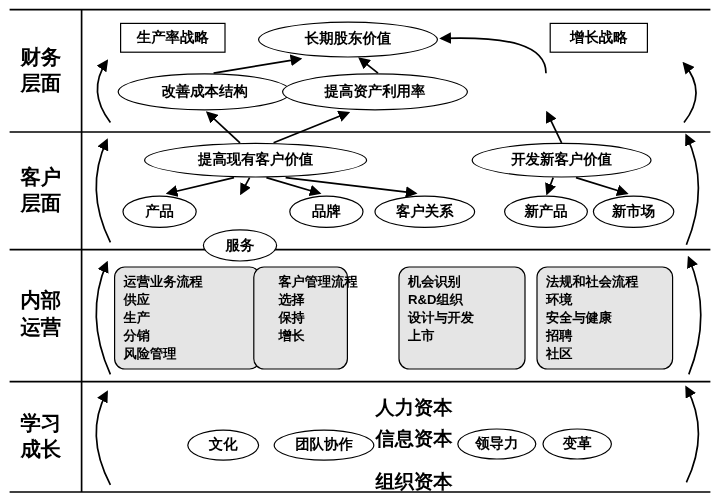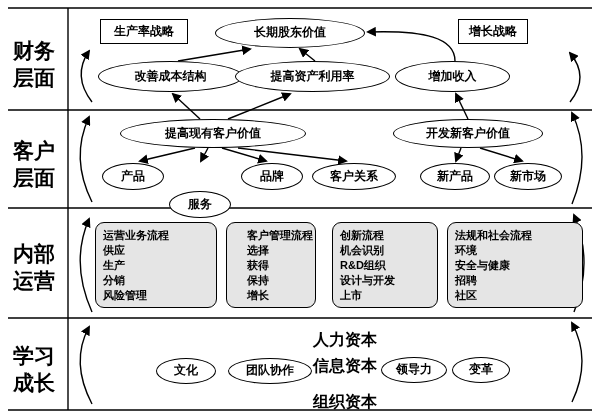--- a/index.html
+++ b/index.html
@@ -10,21 +10,21 @@
   }
   svg.layer{position:absolute;left:0;top:0;width:600px;height:418px;}
   .node{
     position:absolute;display:flex;align-items:center;justify-content:center;
     border:1.6px solid #000;background:#fff;font-size:12px;text-align:center;
     box-sizing:border-box;line-height:1.1;
   }
   .ellipse{border-radius:50%;}
   .side-label{
     position:absolute;left:4px;width:60px;text-align:center;
-    font-size:21px;line-height:1.3;white-space:pre-line;
+    font-size:17px;line-height:1.3;white-space:pre-line;
   }
   .pbox{
     position:absolute;border:1.6px solid #000;border-radius:9px;background:#e5e5e5;
     box-sizing:border-box;padding:5px 7px;font-size:11px;line-height:15px;
     text-align:left;
   }
   .pbox .pline{white-space:nowrap;}
   .cap{position:absolute;font-size:16px;white-space:nowrap;}
 </style>
 </head>
@@ -76,56 +76,53 @@
 层面</div>
   <div class="side-label" style="top:137px;">客户
 层面</div>
   <div class="side-label" style="top:240px;">内部
 运营</div>
   <div class="side-label" style="top:342px;">学习
 成长</div>
 
   <div class="node ellipse" style="left:215px;top:18px;width:150px;height:30px;">长期股东价值</div>
   <div class="node" style="left:100px;top:19px;width:88px;height:25px;">生产率战略</div>
-  <div class="node" style="left:458px;top:19px;width:70px;height:25px;text-align:center;">增长战略</div>
+  <div class="node" style="left:458px;top:19px;width:82px;height:25px;text-align:center;">增长战略</div>
   <div class="node ellipse" style="left:98px;top:61px;width:145px;height:31px;">改善成本结构</div>
   <div class="node ellipse" style="left:235px;top:61px;width:155px;height:31px;">提高资产利用率</div>
-  <div class="node ellipse" style="left:395px;top:61px;width:115px;height:31px;">增加收入</div>
 
   <div class="node ellipse" style="left:120px;top:119px;width:186px;height:29px;">提高现有客户价值</div>
   <div class="node ellipse" style="left:393px;top:119px;width:150px;height:29px;">开发新客户价值</div>
   <div class="node ellipse" style="left:102px;top:163px;width:62px;height:27px;">产品</div>
   <div class="node ellipse" style="left:169px;top:163px;width:62px;height:27px;margin-top:28px;">服务</div>
   <div class="node ellipse" style="left:241px;top:163px;width:62px;height:27px;">品牌</div>
   <div class="node ellipse" style="left:312px;top:163px;width:84px;height:27px;">客户关系</div>
   <div class="node ellipse" style="left:420px;top:163px;width:70px;height:27px;">新产品</div>
   <div class="node ellipse" style="left:494px;top:163px;width:68px;height:27px;">新市场</div>
 
   <div class="pbox" style="left:95px;top:222px;width:122px;height:86px;">
     <div class="pline">运营业务流程</div>
     <div class="pline">供应</div>
     <div class="pline">生产</div>
     <div class="pline">分销</div>
     <div class="pline">风险管理</div>
   </div>
-  <div class="pbox" style="left:226px;top:222px;width:90px;height:86px;padding-left:20px;">
+  <div class="pbox" style="left:211px;top:222px;width:79px;height:86px;padding-left:20px;">
     <div class="pline">客户管理流程</div>
     <div class="pline">选择</div>
-    <div class="pline">获得</div>
     <div class="pline">保持</div>
     <div class="pline">增长</div>
   </div>
   <div class="pbox" style="left:332px;top:222px;width:106px;height:86px;">
-    <div class="pline">创新流程</div>
     <div class="pline">机会识别</div>
     <div class="pline">R&amp;D组织</div>
     <div class="pline">设计与开发</div>
     <div class="pline">上市</div>
   </div>
-  <div class="pbox" style="left:447px;top:222px;width:136px;height:86px;">
+  <div class="pbox" style="left:447px;top:222px;width:114px;height:86px;">
     <div class="pline">法规和社会流程</div>
     <div class="pline">环境</div>
     <div class="pline">安全与健康</div>
     <div class="pline">招聘</div>
     <div class="pline">社区</div>
   </div>
 
   <div class="cap" style="left:313px;top:330px;">人力资本</div>
   <div class="cap" style="left:313px;top:356px;text-align:center;">信息资本</div>
   <div class="cap" style="left:313px;top:392px;">组织资本</div>

